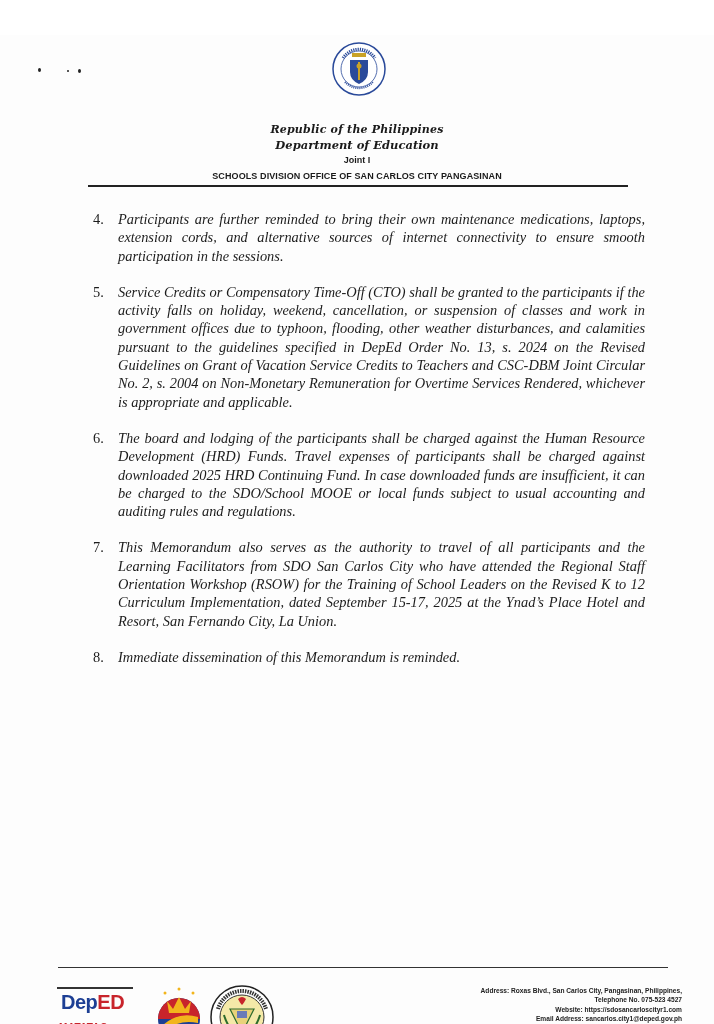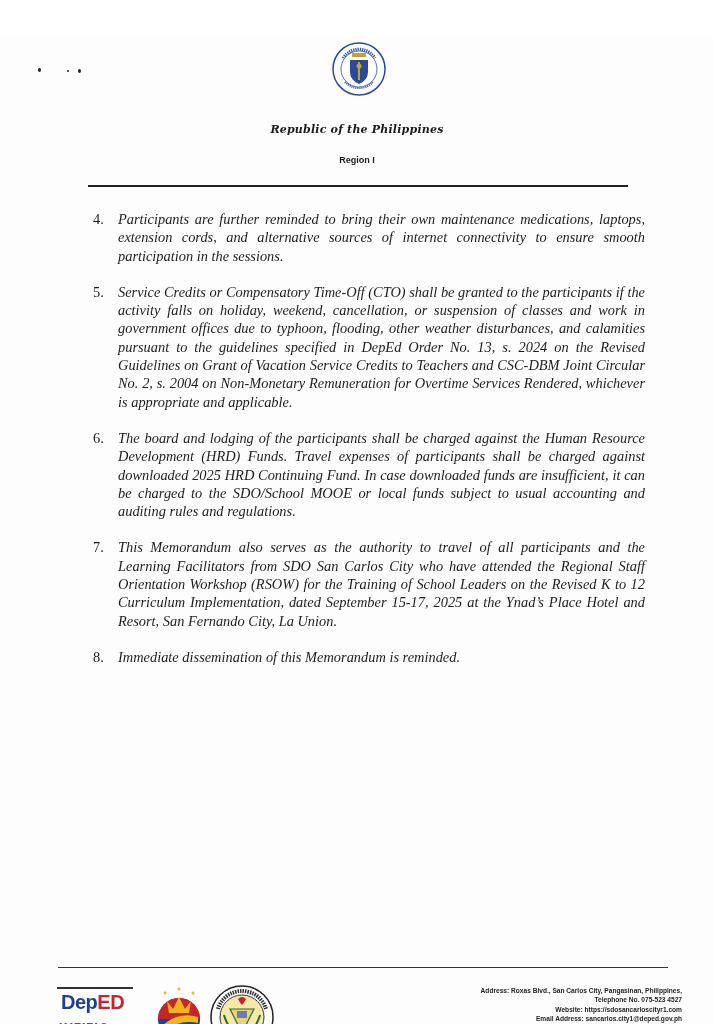--- a/index.html
+++ b/index.html
@@ -53,21 +53,23 @@
     <circle cx="27" cy="27" r="18" fill="#fff" stroke="#2a4a9a" stroke-width="0.8"></circle>
     <path d="M11 16 A19 19 0 0 1 43 16" fill="none" stroke="#2a4a9a" stroke-width="3" stroke-dasharray="1.2 1"></path>
     <path d="M13 40 A19 19 0 0 0 41 40" fill="none" stroke="#2a4a9a" stroke-width="2" stroke-dasharray="1 1"></path>
     <rect x="20" y="11" width="14" height="4" fill="#c9a227"></rect>
     <path d="M18 18 H36 V30 Q36 38 27 42 Q18 38 18 30 Z" fill="#2a4a9a"></path>
     <path d="M27 20 V38" stroke="#c9a227" stroke-width="2"></path>
     <circle cx="27" cy="24" r="2.5" fill="#c9a227"></circle>
   </svg>
 
   <div class="hdr hdr-rep">Republic of the Philippines</div>
-  <div class="hdr hdr-reg">Region I</div>
+  <div class="hdr hdr-dep">Department of Education</div>
+  <div class="hdr hdr-reg">Joint I</div>
+  <div class="hdr hdr-sdo">SCHOOLS DIVISION OFFICE OF SAN CARLOS CITY PANGASINAN</div>
   <div class="hdr-rule"></div>
 
   <div class="body">
     <div class="item">
       <span class="num">4.</span>
       <span class="txt">Participants are further reminded to bring their own maintenance medications, laptops, extension cords, and alternative sources of internet connectivity to ensure smooth participation in the sessions.</span>
     </div>
     <div class="item">
       <span class="num">5.</span>
       <span class="txt">Service Credits or Compensatory Time-Off (CTO) shall be granted to the participants if the activity falls on holiday, weekend, cancellation, or suspension of classes and work in government offices due to typhoon, flooding, other weather disturbances, and calamities pursuant to the guidelines specified in DepEd Order No. 13, s. 2024 on the Revised Guidelines on Grant of Vacation Service Credits to Teachers and CSC-DBM Joint Circular No. 2, s. 2004 on Non-Monetary Remuneration for Overtime Services Rendered, whichever is appropriate and applicable.</span>

